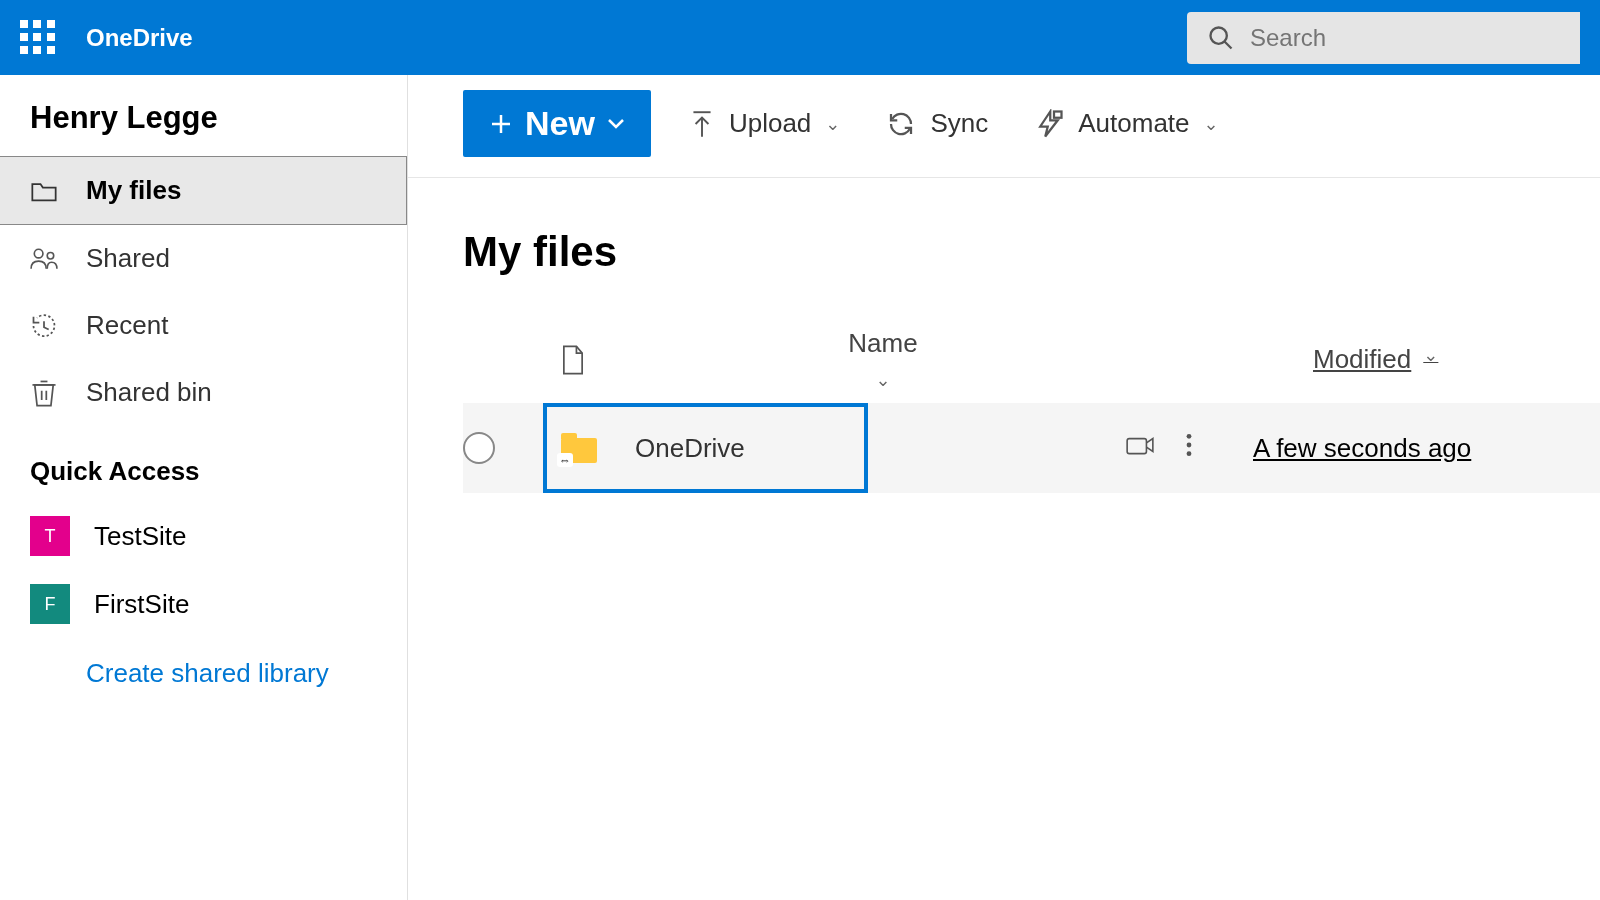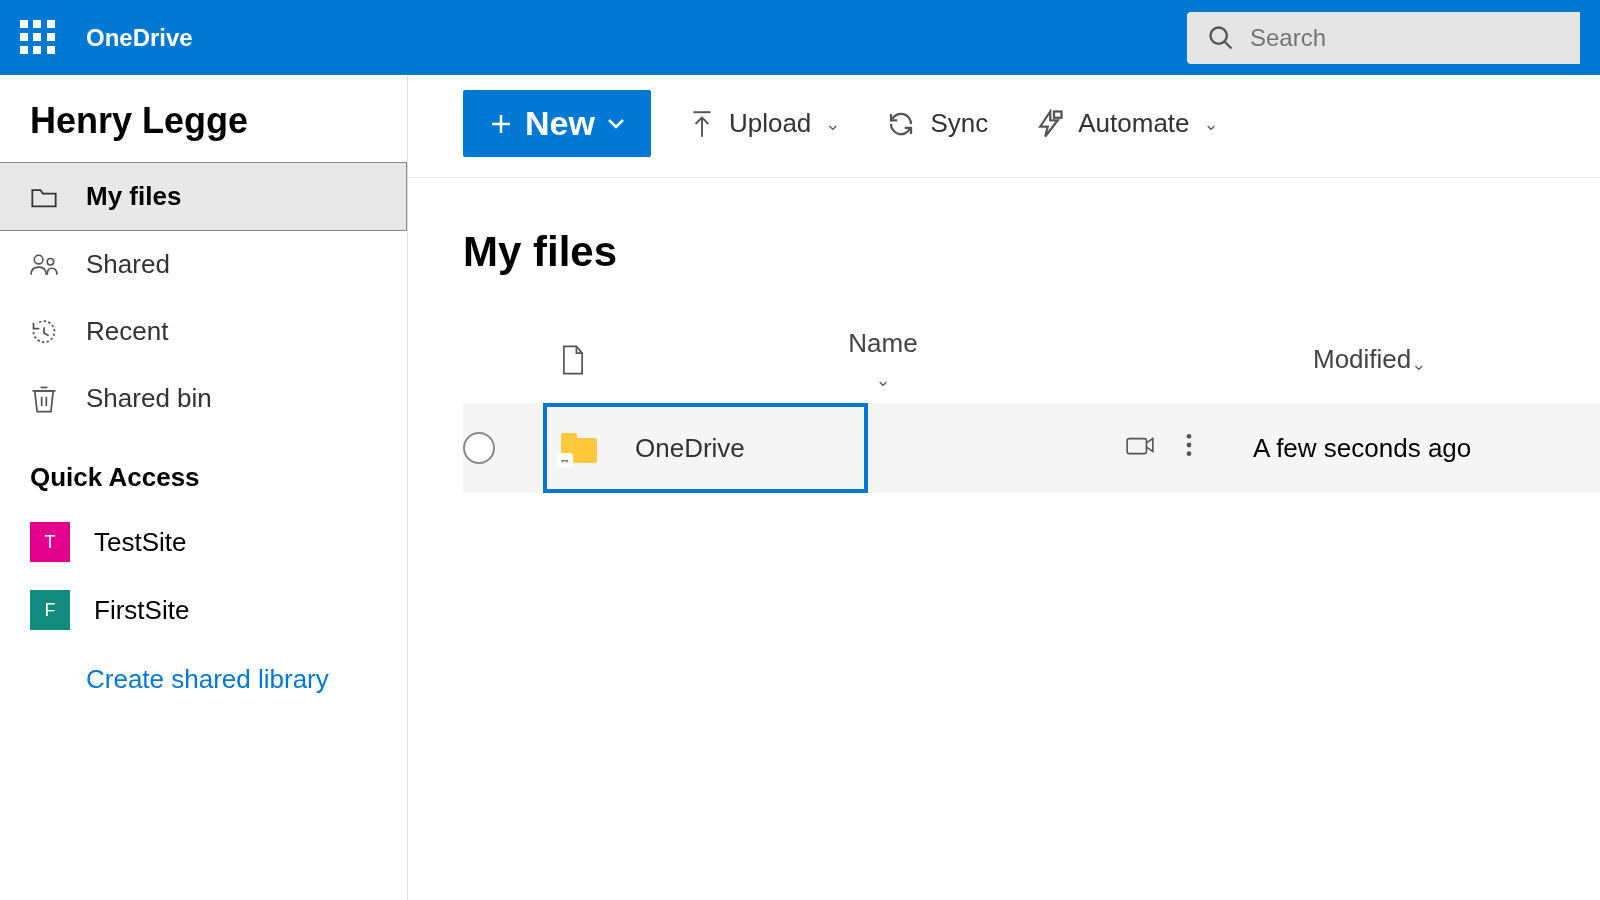--- a/index.html
+++ b/index.html
@@ -37,21 +37,21 @@
     }
     
     .body-area { display: flex; height: calc(100% - 75px); }
     
     .sidebar {
       width: 408px;
       border-right: 1px solid #e0e0e0;
       padding-top: 25px;
     }
     .user-name {
-      font-size: 36px; font-weight: 600;
+      font-size: 31px; font-weight: 600;
       padding: 0 30px 20px 30px;
     }
     .nav-item {
       display: flex; align-items: center; gap: 28px;
       padding: 18px 30px;
       font-size: 26px;
       cursor: pointer;
       color: #333;
     }
     .nav-item.active {
@@ -113,21 +113,21 @@
     .file-list { padding-left: 55px; }
     .list-header {
       display: flex; align-items: center;
       font-size: 26px; color: #444; font-weight: 400;
       padding: 12px 0;
     }
     .col-check { width: 80px; }
     .col-icon { width: 60px; display: flex; justify-content: center; }
     .col-name { width: 540px; padding-left: 20px; display: flex; align-items: center; gap: 10px; flex-direction: column; }
     .col-actions { width: 130px; display: flex; gap: 30px; justify-content: flex-end; padding-right: 20px; }
-    .col-modified { flex: 1; padding-left: 40px; display: flex; align-items: flex-end; gap: 0; }
+    .col-modified { flex: 1; padding-left: 40px; display: flex; align-items: flex-start; gap: 12px; text-decoration: underline; }
     
     .list-row {
       display: flex; align-items: center;
       height: 90px;
       font-size: 26px;
       background: #f5f5f5;
     }
     .row-check {
       width: 32px; height: 32px; border: 2px solid #888; border-radius: 50%;
       cursor: pointer; background: #fff;

